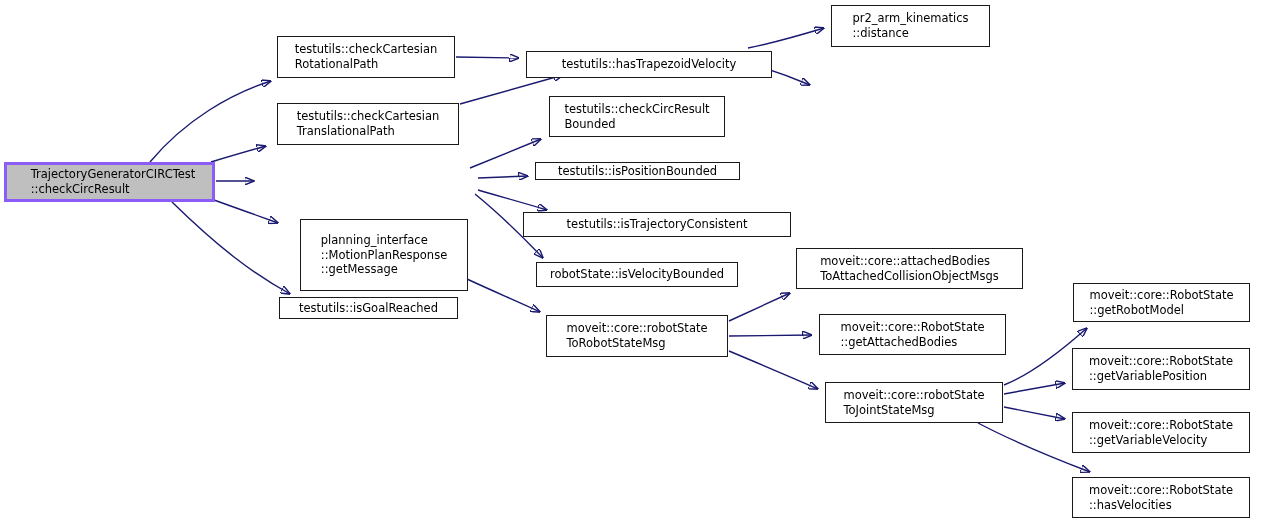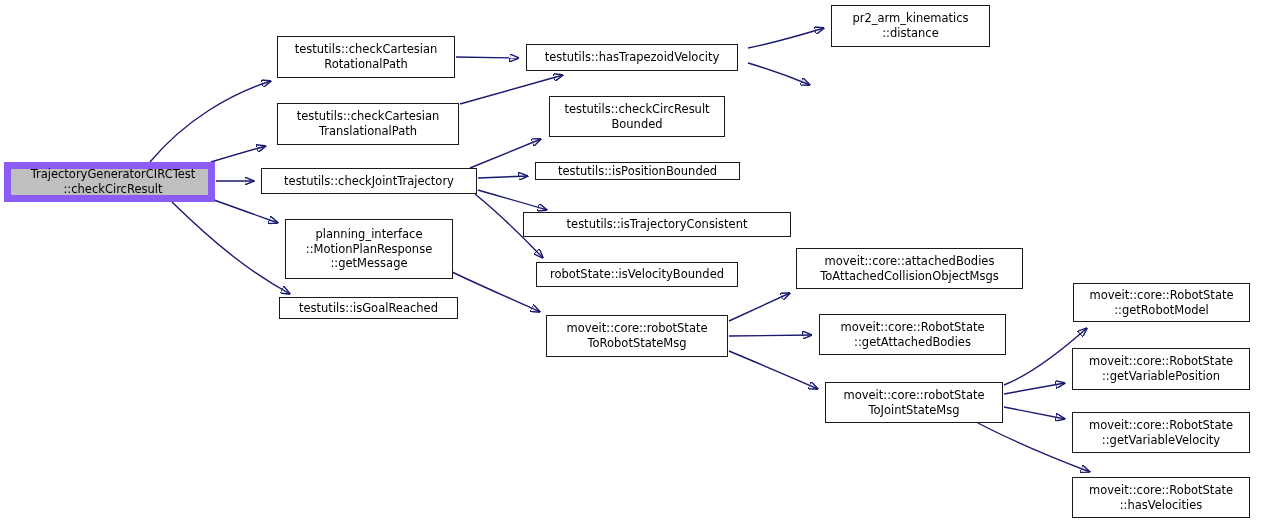--- a/index.html
+++ b/index.html
@@ -11,29 +11,28 @@
     overflow:hidden;
   }
   svg.edges{position:absolute;left:0;top:0;width:1263px;height:524px;}
   svg.edges path{fill:none;stroke:#191970;stroke-width:1.4px;}
   .node{
     position:absolute;
     box-sizing:border-box;
     background:#ffffff;
     border:1px solid #1a1a1a;
     display:flex;align-items:center;justify-content:center;
-    text-align:center;
     font-size:11.5px;line-height:1.28;color:#000000;
     padding:0 2px;
     cursor:pointer;
   }
   .node .lbl{white-space:pre-line;}
   .node.root{
     background:#bfbfbf;
-    border:7px solid #8b5cf6;
+    border:3px solid #8b5cf6;
     cursor:default;
     padding-left:9px;
   }
 </style>
 </head>
 <body>
 
 <div class="canvas">
 
   <svg class="edges" viewBox="0 0 1263 524">
@@ -70,44 +69,41 @@
 ::checkCircResult</span>
   </div>
   <div class="node" style="left:277px;top:36px;width:178px;height:42px">
     <span class="lbl">testutils::checkCartesian
 RotationalPath</span>
   </div>
   <div class="node" style="left:277px;top:103px;width:182px;height:42px">
     <span class="lbl">testutils::checkCartesian
 TranslationalPath</span>
   </div>
-  <div class="node" style="left:526px;top:44px;width:212px;height:27px">
+  <div class="node" style="left:526px;top:51px;width:246px;height:27px">
     <span class="lbl">testutils::hasTrapezoidVelocity</span>
   </div>
   <div class="node" style="left:831px;top:5px;width:159px;height:42px">
     <span class="lbl">pr2_arm_kinematics
 ::distance</span>
-  </div>
-  <div class="node" style="left:261px;top:168px;width:216px;height:26px">
-    <span class="lbl">testutils::checkJointTrajectory</span>
   </div>
   <div class="node" style="left:549px;top:96px;width:176px;height:41px">
     <span class="lbl">testutils::checkCircResult
 Bounded</span>
   </div>
   <div class="node" style="left:535px;top:162px;width:205px;height:18px">
     <span class="lbl">testutils::isPositionBounded</span>
   </div>
   <div class="node" style="left:523px;top:212px;width:268px;height:25px">
     <span class="lbl">testutils::isTrajectoryConsistent</span>
   </div>
   <div class="node" style="left:536px;top:262px;width:202px;height:25px">
     <span class="lbl">robotState::isVelocityBounded</span>
   </div>
-  <div class="node" style="left:285px;top:219px;width:168px;height:60px">
+  <div class="node" style="left:300px;top:219px;width:168px;height:72px">
     <span class="lbl">planning_interface
 ::MotionPlanResponse
 ::getMessage</span>
   </div>
   <div class="node" style="left:279px;top:297px;width:179px;height:22px">
     <span class="lbl">testutils::isGoalReached</span>
   </div>
   <div class="node" style="left:546px;top:315px;width:182px;height:42px">
     <span class="lbl">moveit::core::robotState
 ToRobotStateMsg</span>

